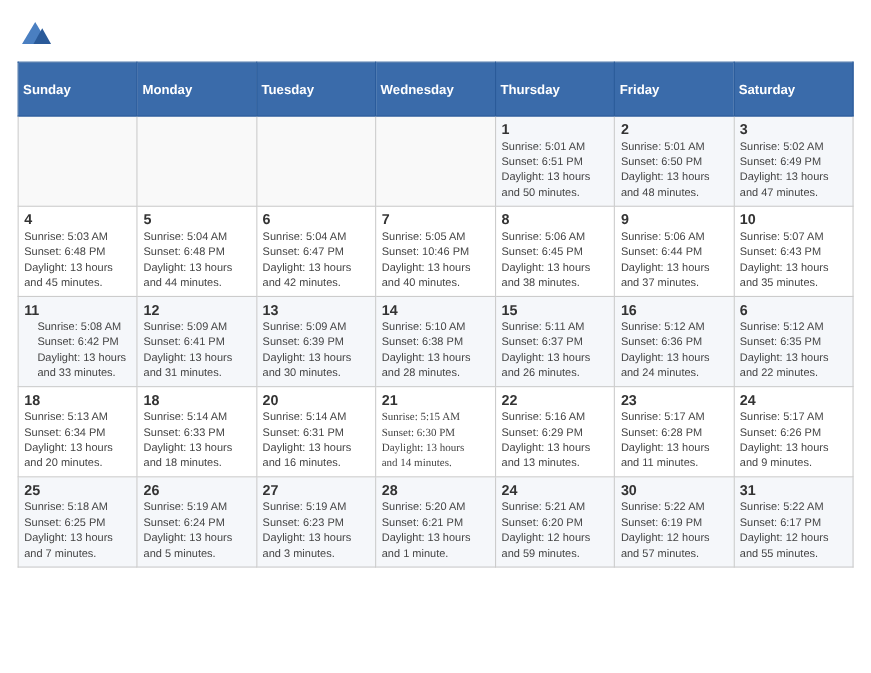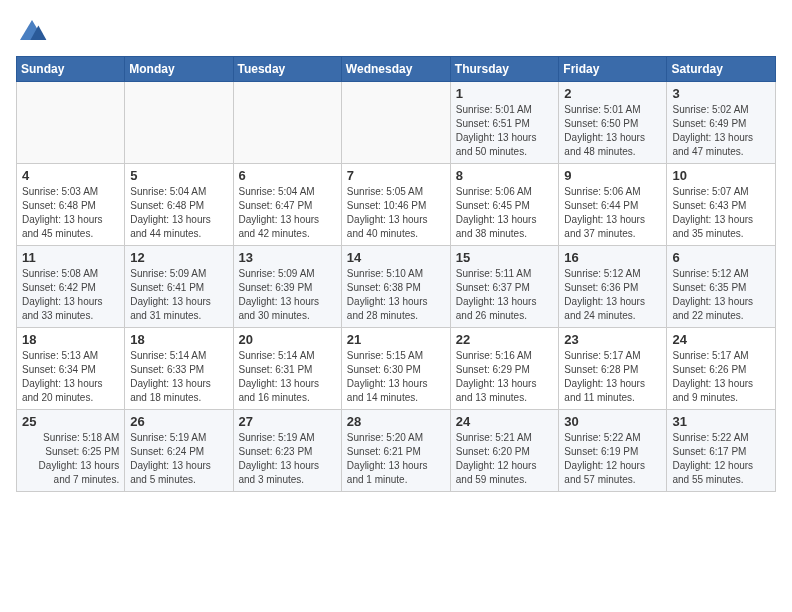--- a/index.html
+++ b/index.html
@@ -54,21 +54,21 @@
       color: #444;
     }
     table {
       width: 100%;
       border-collapse: collapse;
       font-size: 11px;
     }
     thead tr th {
       background-color: #3a6baa;
       color: #fff;
-      padding: 5px 4px;
+      padding: 17px 4px;
       text-align: left;
       font-size: 12px;
       border: 1px solid #2a5a99;
     }
     tbody tr td {
       border: 1px solid #ccc;
       vertical-align: top;
       padding: 4px 5px;
       height: 80px;
       width: 110px;
@@ -204,21 +204,21 @@
           <span class="day-number">10</span>
           <div class="day-info" style="white-space: pre-line;">Sunrise: 5:07 AM
 Sunset: 6:43 PM
 Daylight: 13 hours
 and 35 minutes.</div>
         </td>
       </tr>
       <tr>
         <td>
           <span class="day-number">11</span>
-          <div class="day-info" style="white-space: pre-line;">Sunrise: 5:08 AM
+          <div class="day-info" style="white-space: pre-line; margin-left: 12px;">Sunrise: 5:08 AM
 Sunset: 6:42 PM
 Daylight: 13 hours
 and 33 minutes.</div>
         </td>
         <td>
           <span class="day-number">12</span>
           <div class="day-info" style="white-space: pre-line;">Sunrise: 5:09 AM
 Sunset: 6:41 PM
 Daylight: 13 hours
 and 31 minutes.</div>
@@ -276,21 +276,21 @@
         </td>
         <td>
           <span class="day-number">20</span>
           <div class="day-info" style="white-space: pre-line;">Sunrise: 5:14 AM
 Sunset: 6:31 PM
 Daylight: 13 hours
 and 16 minutes.</div>
         </td>
         <td>
           <span class="day-number">21</span>
-          <div class="day-info" style="white-space: pre-line;">Sunrise: 5:15 AM
+          <div class="day-info" style="white-space: pre-line; font-family: Liberation Serif, serif;">Sunrise: 5:15 AM
 Sunset: 6:30 PM
 Daylight: 13 hours
 and 14 minutes.</div>
         </td>
         <td>
           <span class="day-number">22</span>
           <div class="day-info" style="white-space: pre-line;">Sunrise: 5:16 AM
 Sunset: 6:29 PM
 Daylight: 13 hours
 and 13 minutes.</div>
@@ -306,21 +306,21 @@
           <span class="day-number">24</span>
           <div class="day-info" style="white-space: pre-line;">Sunrise: 5:17 AM
 Sunset: 6:26 PM
 Daylight: 13 hours
 and 9 minutes.</div>
         </td>
       </tr>
       <tr>
         <td>
           <span class="day-number">25</span>
-          <div class="day-info" style="white-space: pre-line; text-align: right;">Sunrise: 5:18 AM
+          <div class="day-info" style="white-space: pre-line;">Sunrise: 5:18 AM
 Sunset: 6:25 PM
 Daylight: 13 hours
 and 7 minutes.</div>
         </td>
         <td>
           <span class="day-number">26</span>
           <div class="day-info" style="white-space: pre-line;">Sunrise: 5:19 AM
 Sunset: 6:24 PM
 Daylight: 13 hours
 and 5 minutes.</div>

